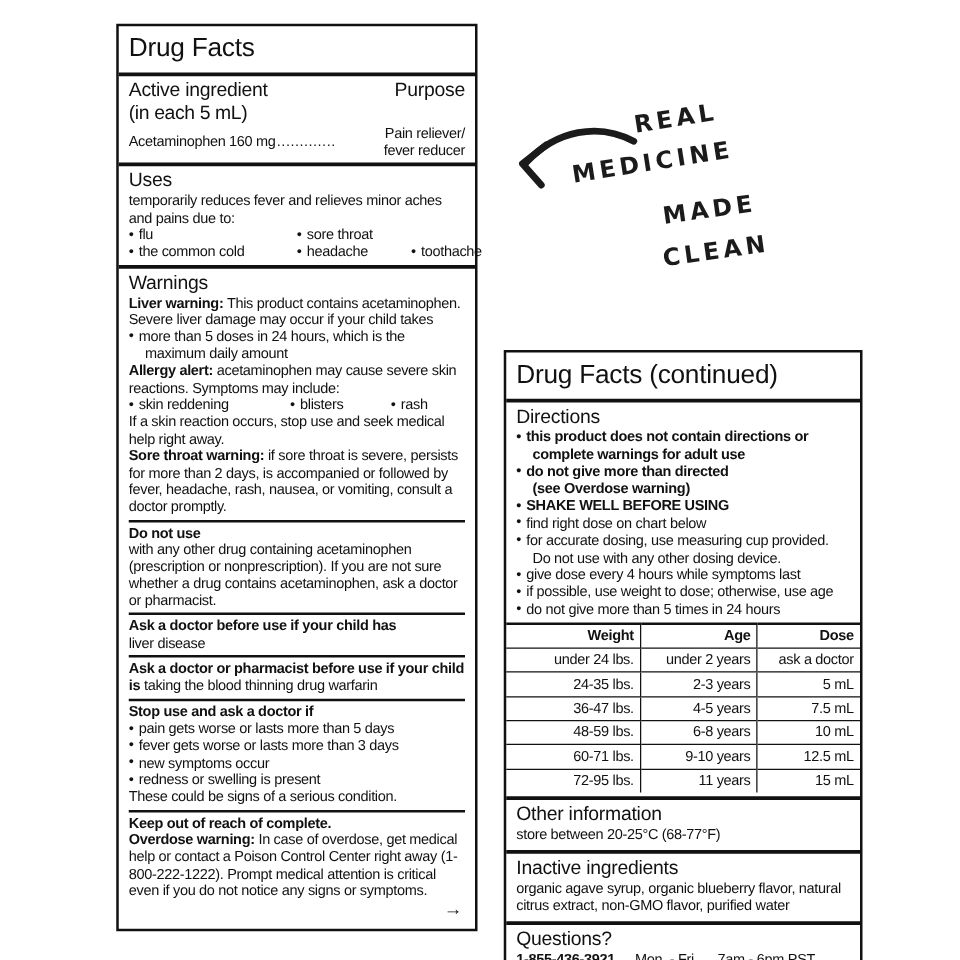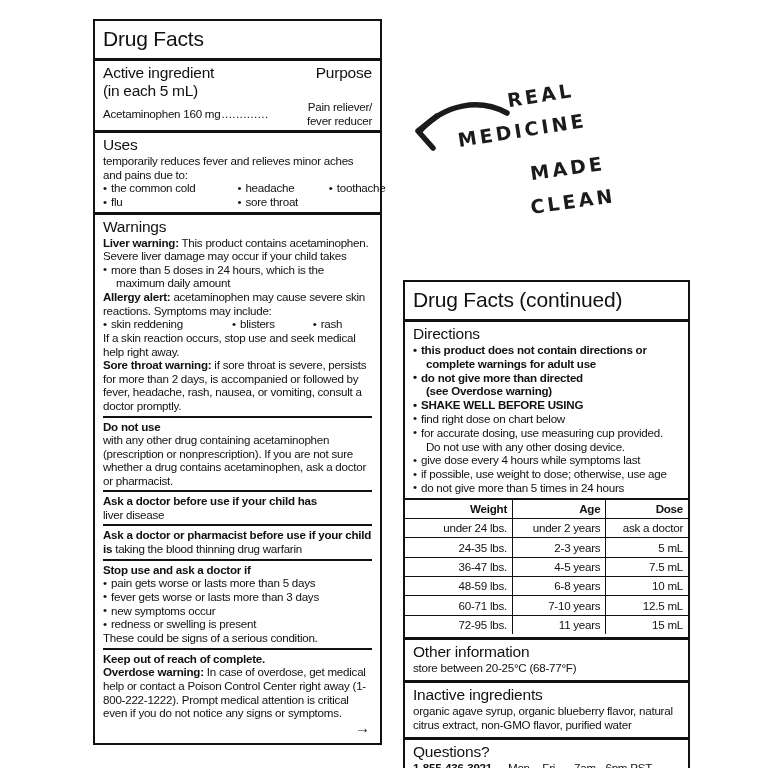--- a/index.html
+++ b/index.html
@@ -147,27 +147,27 @@
       <span class="ai-purpose">Pain reliever/
 fever reducer</span>
     </div>
   </div>
   <div class="rule-thick"></div>
 
   <div>
     <div class="sec-head">Uses</div>
     <div class="body">temporarily reduces fever and relieves minor aches and pains due to:</div>
     <div class="inline-bullets">
+      <span style="flex:0 0 47%">flu</span>
+      <span>sore throat</span>
+    </div>
+    <div class="inline-bullets">
       <span style="flex:0 0 47%">the common cold</span>
       <span style="flex:0 0 31%">headache</span>
       <span>toothache</span>
-    </div>
-    <div class="inline-bullets">
-      <span style="flex:0 0 47%">flu</span>
-      <span>sore throat</span>
     </div>
   </div>
   <div class="rule-thick"></div>
 
   <div>
     <div class="sec-head">Warnings</div>
 
     <div class="body">
       <b>Liver warning:</b>
       <span>This product contains acetaminophen. Severe liver damage may occur if your child takes</span>
@@ -292,21 +292,21 @@
           <td>4-5 years</td>
           <td>7.5 mL</td>
         </tr>
         <tr>
           <td>48-59 lbs.</td>
           <td>6-8 years</td>
           <td>10 mL</td>
         </tr>
         <tr>
           <td>60-71 lbs.</td>
-          <td>7-10 years</td>
+          <td>9-10 years</td>
           <td>12.5 mL</td>
         </tr>
         <tr>
           <td>72-95 lbs.</td>
           <td>11 years</td>
           <td>15 mL</td>
         </tr>
       </tbody>
     </table>
   </div>

